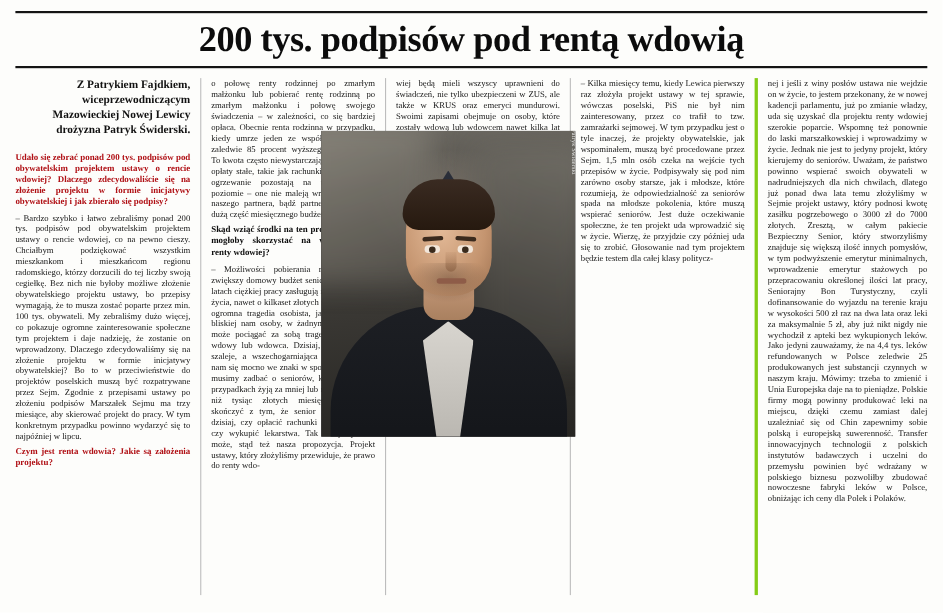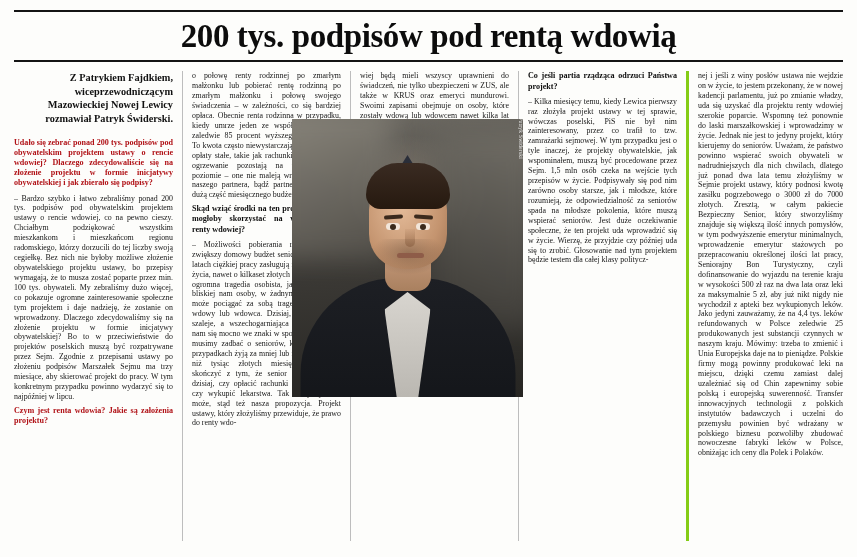--- a/index.html
+++ b/index.html
@@ -205,38 +205,37 @@
 
   <div class="rule-top"></div>
 
   <h1 class="headline">200 tys. podpisów pod rentą wdowią</h1>
 
   <div class="rule-under"></div>
 
   <div class="columns">
 
     <div class="col c1">
-      <p class="standfirst">Z Patrykiem Fajdkiem, wiceprzewodniczącym Mazowieckiej Nowej Lewicy rozmawiał Patryk Świderski.</p>
+      <p class="standfirst">Z Patrykiem Fajdkiem, wiceprzewodniczącym Mazowieckiej Nowej Lewicy drożyzna Patryk Świderski.</p>
       <p class="q red">Udało się zebrać ponad 200 tys. podpisów pod obywatelskim projektem ustawy o rencie wdowiej? Dlaczego zdecydowaliście się na złożenie projektu w formie inicjatywy obywatelskiej i jak zbierało się podpisy?</p>
       <p class="body">– Bardzo szybko i łatwo zebraliśmy ponad 200 tys. podpisów pod obywatelskim projektem ustawy o rencie wdowiej, co na pewno cieszy. Chciałbym podziękować wszystkim mieszkankom i mieszkańcom regionu radomskiego, którzy dorzucili do tej liczby swoją cegiełkę. Bez nich nie byłoby możliwe złożenie obywatelskiego projektu ustawy, bo przepisy wymagają, że to musza zostać poparte przez min. 100 tys. obywateli. My zebraliśmy dużo więcej, co pokazuje ogromne zainteresowanie społeczne tym projektem i daje nadzieję, że zostanie on wprowadzony. Dlaczego zdecydowaliśmy się na złożenie projektu w formie inicjatywy obywatelskiej? Bo to w przeciwieństwie do projektów poselskich muszą być rozpatrywane przez Sejm. Zgodnie z przepisami ustawy po złożeniu podpisów Marszałek Sejmu ma trzy miesiące, aby skierować projekt do pracy. W tym konkretnym przypadku powinno wydarzyć się to najpóźniej w lipcu.</p>
       <p class="q red">Czym jest renta wdowia? Jakie są założenia projektu?</p>
     </div>
 
     <div class="col c2">
       <p class="body">o połowę renty rodzinnej po zmarłym małżonku lub pobierać rentę rodzinną po zmarłym małżonku i połowę swojego świadczenia – w zależności, co się bardziej opłaca. Obecnie renta rodzinna w przypadku, kiedy umrze jeden ze współmałżonków to zaledwie 85 procent wyższego świadczenia. To kwota często niewystarczająca do życia, bo opłaty stałe, takie jak rachunki za czynsz czy ogrzewanie pozostają na takim samym poziomie – one nie maleją wraz z odejściem naszego partnera, bądź partnerki i zabierają dużą część miesięcznego budżetu.</p>
       <p class="q">Skąd wziąć środki na ten projekt i ile osób mogłoby skorzystać na wprowadzeniu renty wdowiej?</p>
       <p class="body">– Możliwości pobierania renty wdowiej zwiększy domowy budżet seniorów, którzy po latach ciężkiej pracy zasługują na godną jesień życia, nawet o kilkaset złotych miesięcznie. Ta ogromna tragedia osobista, jaką jest śmierć bliskiej nam osoby, w żadnym wypadku nie może pociągać za sobą tragedii finansowej wdowy lub wdowca. Dzisiaj, kiedy inflacja szaleje, a wszechogarniająca drożyzna daje nam się mocno we znaki w sposób szczególny musimy zadbać o seniorów, którzy w wielu przypadkach żyją za mniej lub niewiele więcej niż tysiąc złotych miesięcznie. Trzeba skończyć z tym, że senior zastanawia się dzisiaj, czy opłacić rachunki za mieszkanie, czy wykupić lekarstwa. Tak dalej być nie może, stąd też nasza propozycja. Projekt ustawy, który złożyliśmy przewiduje, że prawo do renty wdo-</p>
     </div>
 
     <div class="col c3">
       <p class="body">wiej będą mieli wszyscy uprawnieni do świadczeń, nie tylko ubezpieczeni w ZUS, ale także w KRUS oraz emeryci mundurowi. Swoimi zapisami obejmuje on osoby, które zostały wdową lub wdowcem nawet kilka lat temu. W projekcie przewidujemy również limit otrzymywanego świadczenia i wynosi on trzykrotność średniej emerytury, czyli obecnie byłoby to kwota maksymalnie 7600 zł. Szacujemy, że na wprowadzeniu renty wdowiej skorzysta aż 1,5 mln osób, w tym głównie kobiety. To one, przez to, że przez lata wychowywały dzieci i zajmowały się domem, pobierają dzisiaj niższe świadczenie emerytalne. A koszty? Według naszych szacunków cały program będzie kosztował około 18 mln złotych rocznie. To zaledwie 4 procent w skali całego Funduszu Ubezpieczeń Społecznych, którego budżet wynosi 285 mld zł. Mało tego, gdy dzisiaj ZUS nie wykorzystuje w pełni dotacji rządowej zwracając ją do budżetu państwa, a w tym samym tylko Funduszu Rentowym posiada kilka miliardów złotych nadwyżki. Te środki można i trzeba przeznaczyć na pomoc seniorom.</p>
     </div>
 
     <div class="col c4">
-      <p class="q">Co jeśli partia rządząca odrzuci Państwa projekt?</p>
       <p class="body">– Kilka miesięcy temu, kiedy Lewica pierwszy raz złożyła projekt ustawy w tej sprawie, wówczas poselski, PiS nie był nim zainteresowany, przez co trafił to tzw. zamrażarki sejmowej. W tym przypadku jest o tyle inaczej, że projekty obywatelskie, jak wspominałem, muszą być procedowane przez Sejm. 1,5 mln osób czeka na wejście tych przepisów w życie. Podpisywały się pod nim zarówno osoby starsze, jak i młodsze, które rozumieją, że odpowiedzialność za seniorów spada na młodsze pokolenia, które muszą wspierać seniorów. Jest duże oczekiwanie społeczne, że ten projekt uda wprowadzić się w życie. Wierzę, że przyjdzie czy później uda się to zrobić. Głosowanie nad tym projektem będzie testem dla całej klasy politycz-</p>
     </div>
 
     <div class="col c5">
       <p class="body">nej i jeśli z winy posłów ustawa nie wejdzie on w życie, to jestem przekonany, że w nowej kadencji parlamentu, już po zmianie władzy, uda się uzyskać dla projektu renty wdowiej szerokie poparcie. Wspomnę też ponownie do laski marszałkowskiej i wprowadzimy w życie. Jednak nie jest to jedyny projekt, który kierujemy do seniorów. Uważam, że państwo powinno wspierać swoich obywateli w nadrudniejszych dla nich chwilach, dlatego już ponad dwa lata temu złożyliśmy w Sejmie projekt ustawy, który podnosi kwotę zasiłku pogrzebowego o 3000 zł do 7000 złotych. Zresztą, w całym pakiecie Bezpieczny Senior, który stworzyliśmy znajduje się większą ilość innych pomysłów, w tym podwyższenie emerytur minimalnych, wprowadzenie emerytur stażowych po przepracowaniu określonej ilości lat pracy, Seniorajny Bon Turystyczny, czyli dofinansowanie do wyjazdu na terenie kraju w wysokości 500 zł raz na dwa lata oraz leki za maksymalnie 5 zł, aby już nikt nigdy nie wychodził z apteki bez wykupionych leków. Jako jedyni zauważamy, że na 4,4 tys. leków refundowanych w Polsce zeledwie 25 produkowanych jest substancji czynnych w naszym kraju. Mówimy: trzeba to zmienić i Unia Europejska daje na to pieniądze. Polskie firmy mogą powinny produkować leki na miejscu, dzięki czemu zamiast dalej uzależniać się od Chin zapewnimy sobie polską i europejską suwerenność. Transfer innowacyjnych technologii z polskich instytutów badawczych i uczelni do przemysłu powinien być wdrażany w polskiego biznesu pozwoliłby zbudować nowoczesne fabryki leków w Polsce, obniżając ich ceny dla Polek i Polaków.</p>
     </div>
 
   </div>
 
   <div class="photo-wrap">

